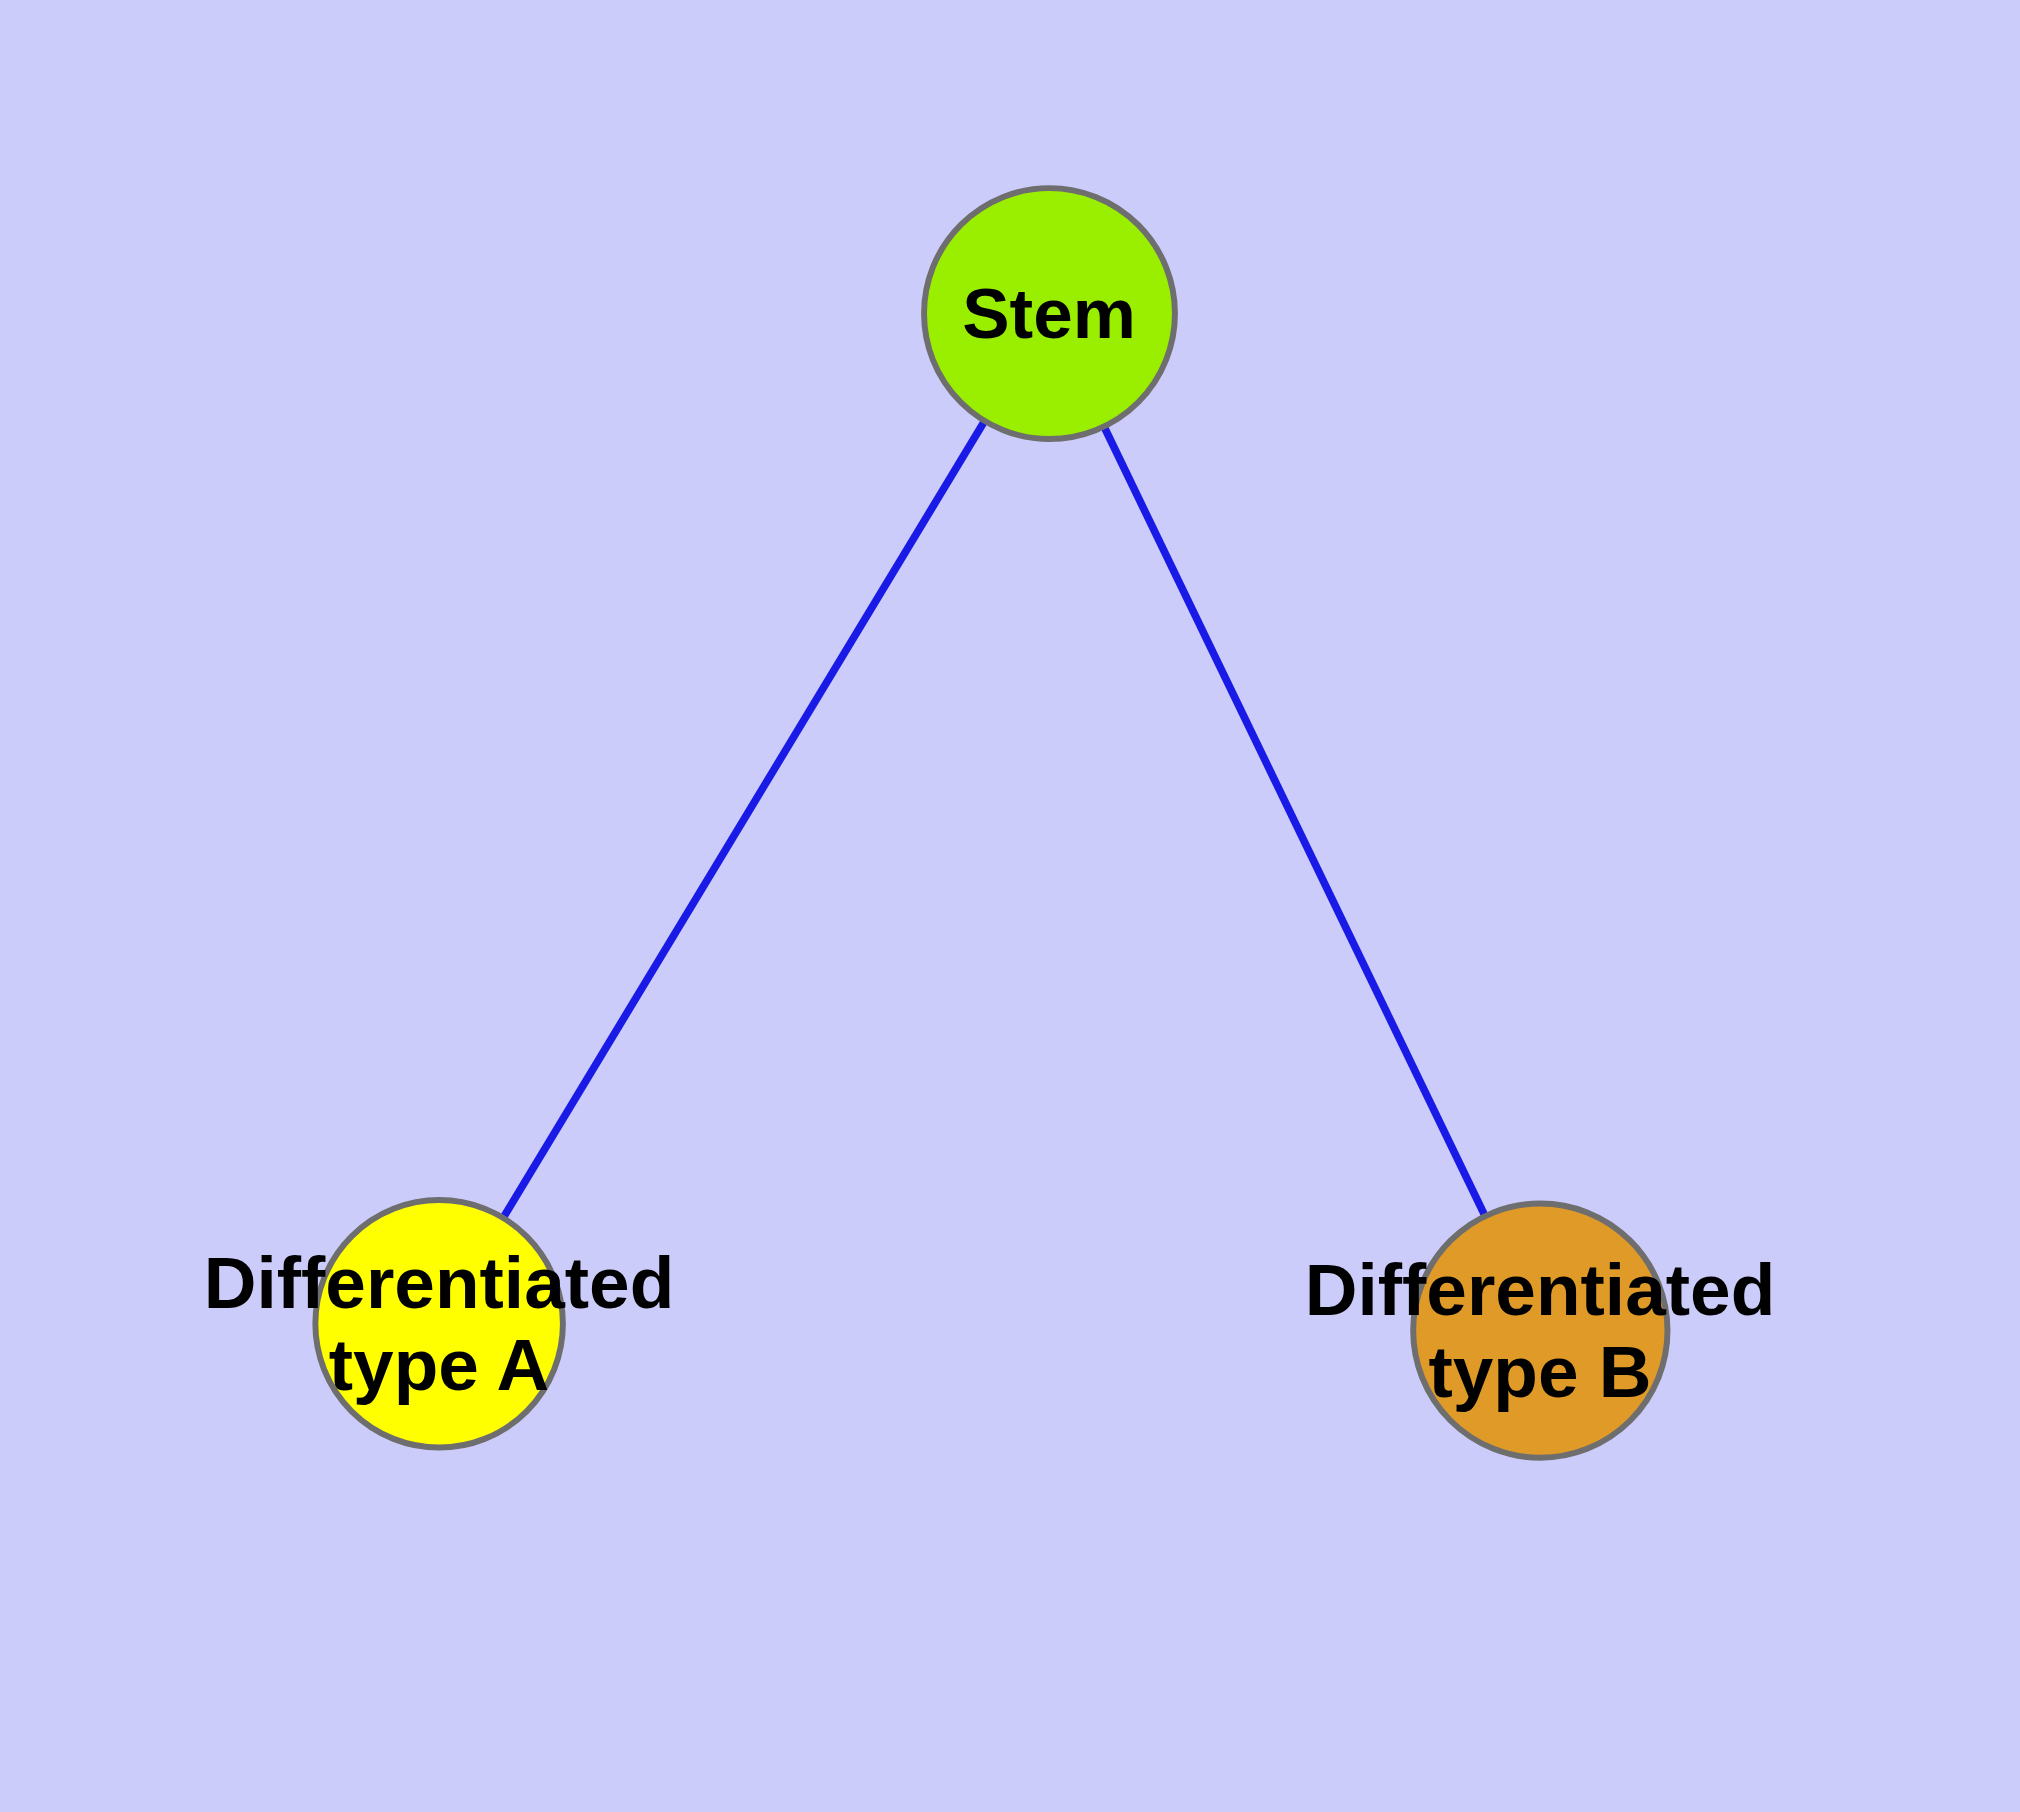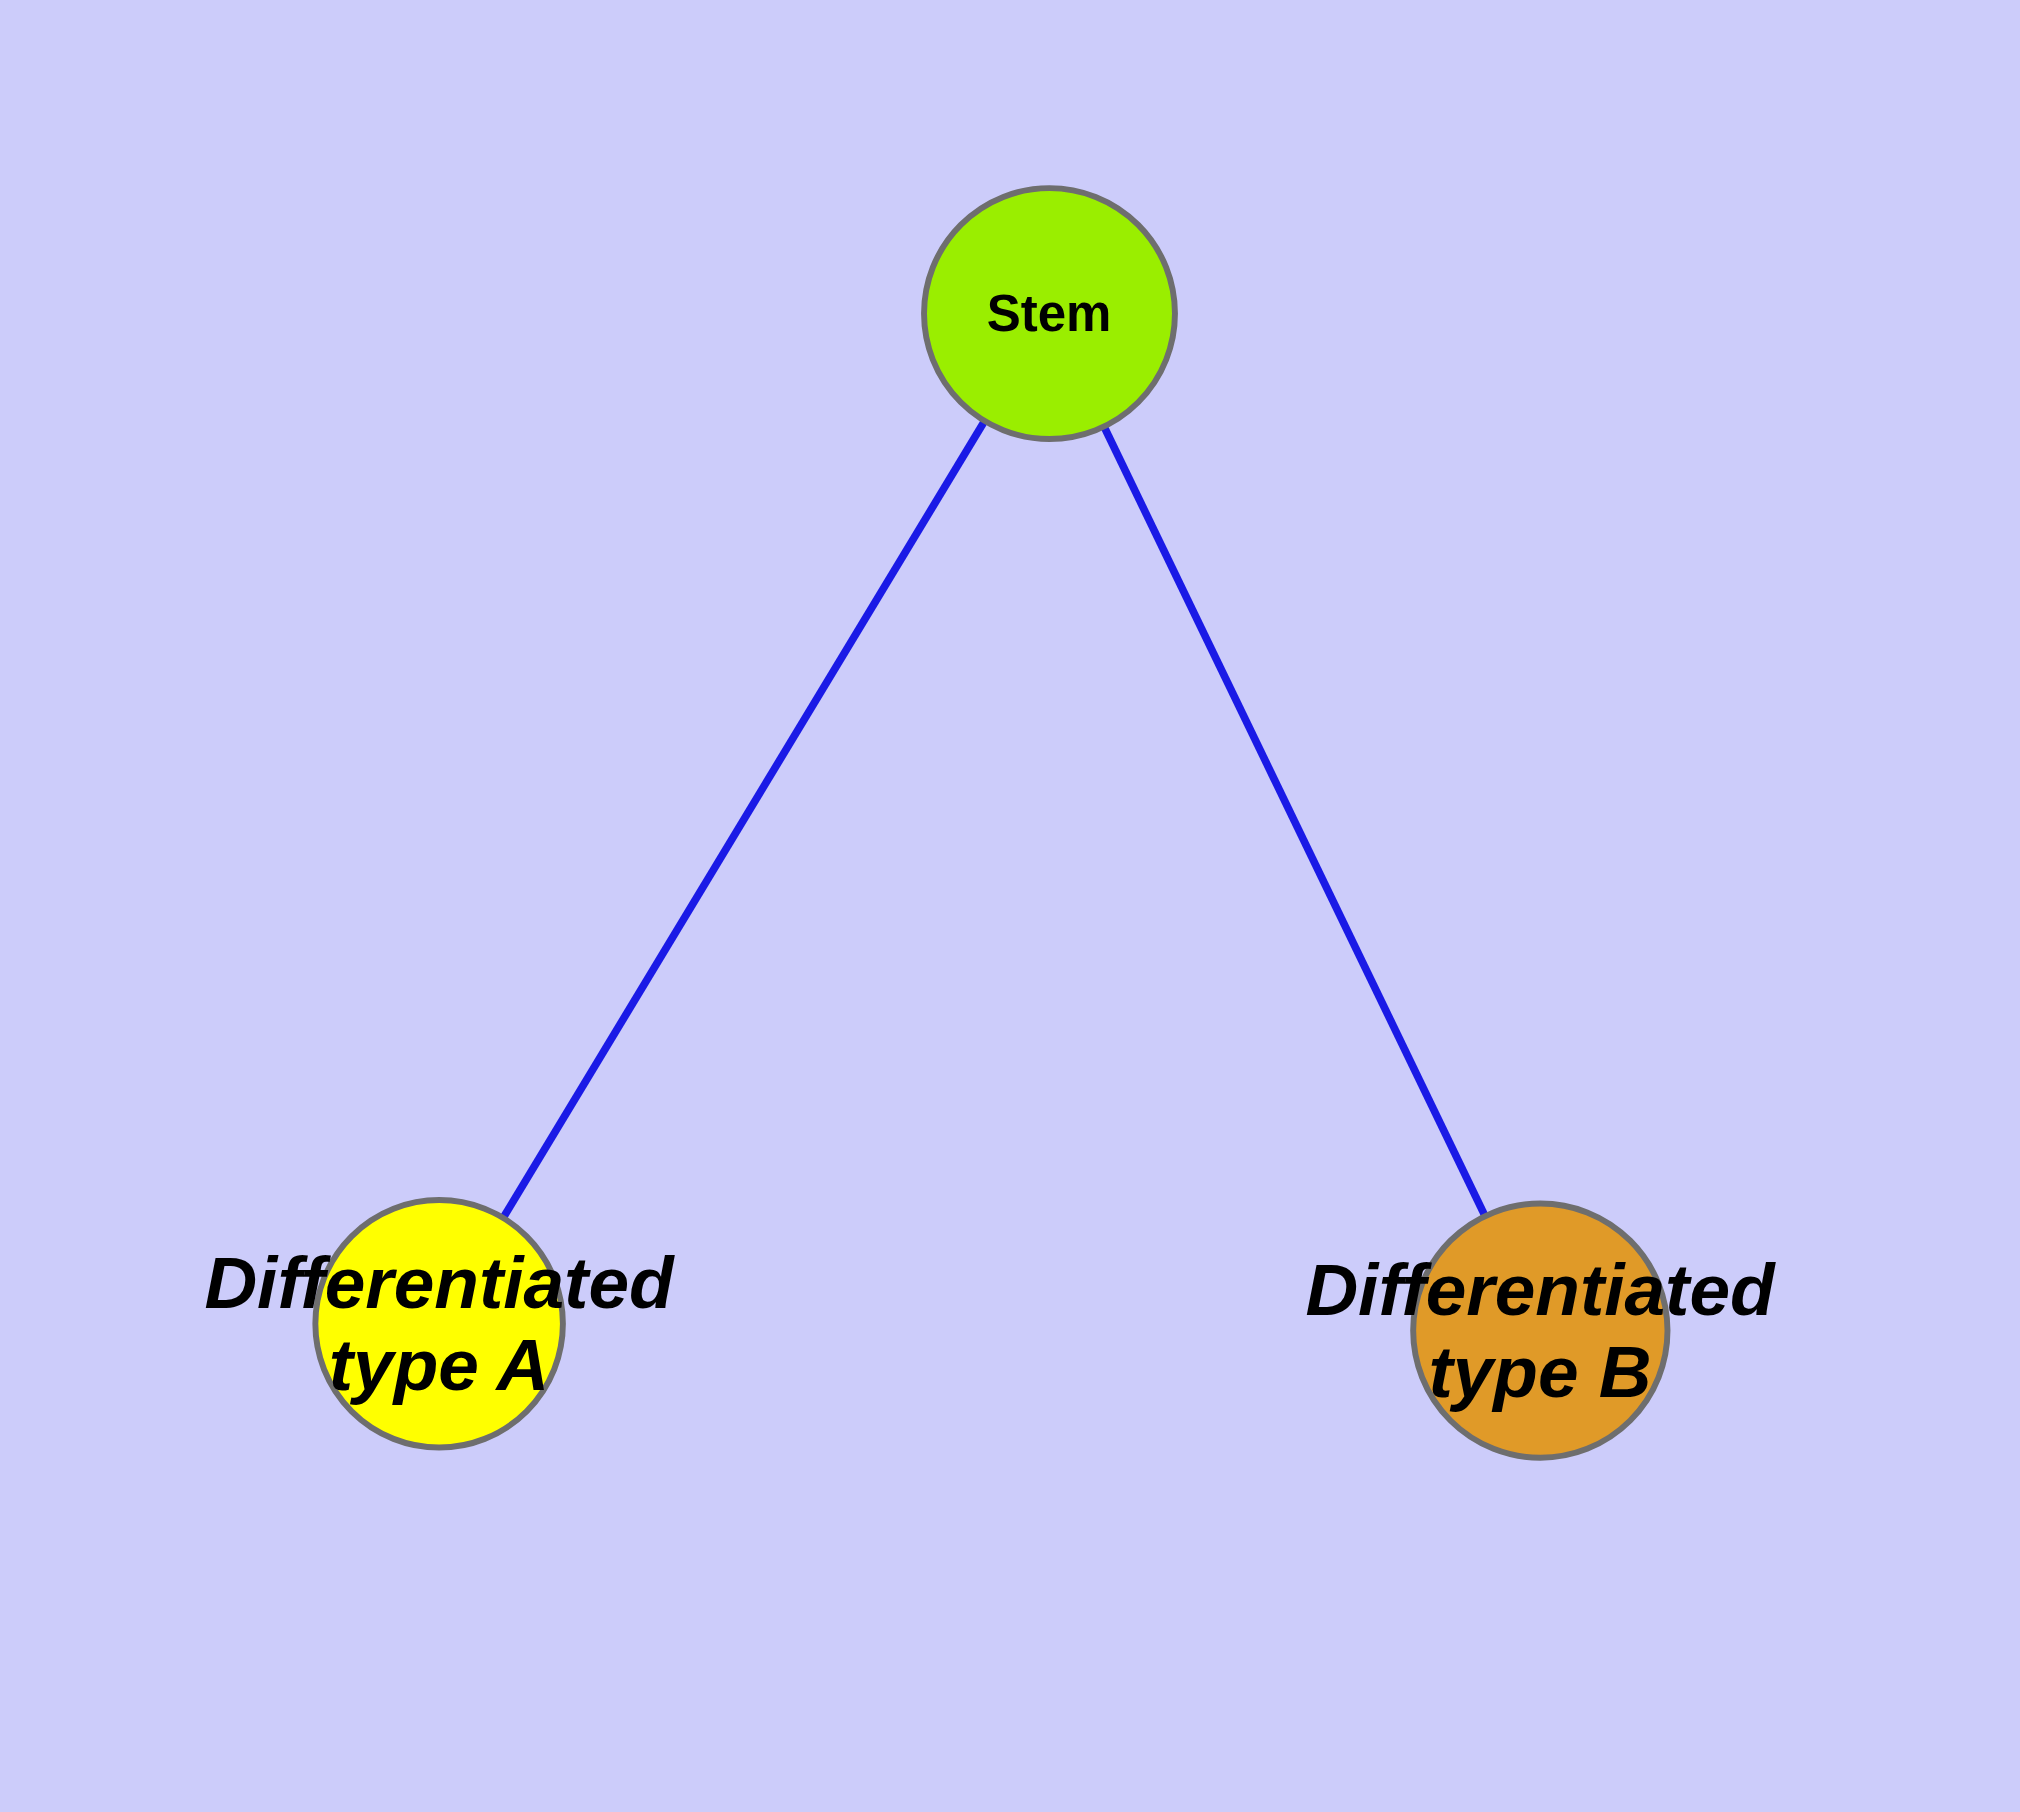--- a/index.html
+++ b/index.html
@@ -27,41 +27,41 @@
     color: #000000;
     font-family: "Liberation Sans", sans-serif;
     font-weight: bold;
     text-align: center;
     line-height: 1.12;
     white-space: pre-line;
     pointer-events: none;
     transform: translate(-50%, -50%);
   }
   .label-stem { font-size: 71px; }
-  .label-diff { font-size: 73px; font-style: italic; }
+  .label-diff { font-size: 73px; }
 </style>
 </head>
 <body>
 
 <div id="canvas">
 
   <svg id="graph-svg" viewBox="0 0 2384 2138" preserveAspectRatio="none">
     <g id="edges-layer">
         <line x1="1163.5479739162151" y1="493.25946540537734" x2="591.4179701659546" y2="1440.4524716141418" stroke="#1a1ae6" stroke-width="9" stroke-linecap="butt"></line>
         <line x1="1300.5766624314365" y1="499.6925646247388" x2="1753.5542172570158" y2="1438.5061497554732" stroke="#1a1ae6" stroke-width="9" stroke-linecap="butt"></line>
       </g>
     <g id="nodes-layer">
         <circle cx="1238" cy="370" r="148" fill="#9aee00" stroke="#6e6e6e" stroke-width="7"></circle>
         <circle cx="518" cy="1562" r="146" fill="#ffff00" stroke="#6e6e6e" stroke-width="7"></circle>
         <circle cx="1817" cy="1570" r="150" fill="#e09a28" stroke="#6e6e6e" stroke-width="7"></circle>
       </g>
   </svg>
 
   <div id="labels-layer">
-      <div class="node-label label-stem" style="left: 1049px; top: 314px; font-size: 51px;">Stem</div>
+      <div class="node-label label-stem" style="left: 1049px; top: 314px; font-size: 71px;">Stem</div>
       <div class="node-label label-diff" style="left: 439px; top: 1324px; font-size: 73px;">Differentiated
 type A</div>
       <div class="node-label label-diff" style="left: 1540px; top: 1331px; font-size: 73px;">Differentiated
 type B</div>
     </div>
 
 </div>
 
 
 </body></html>

